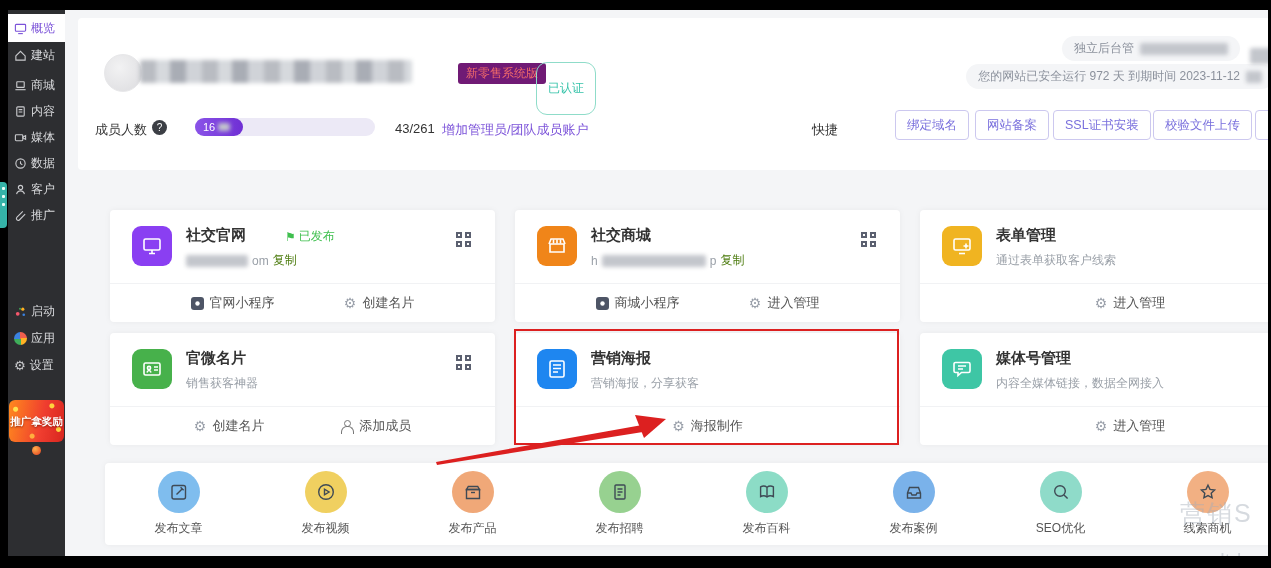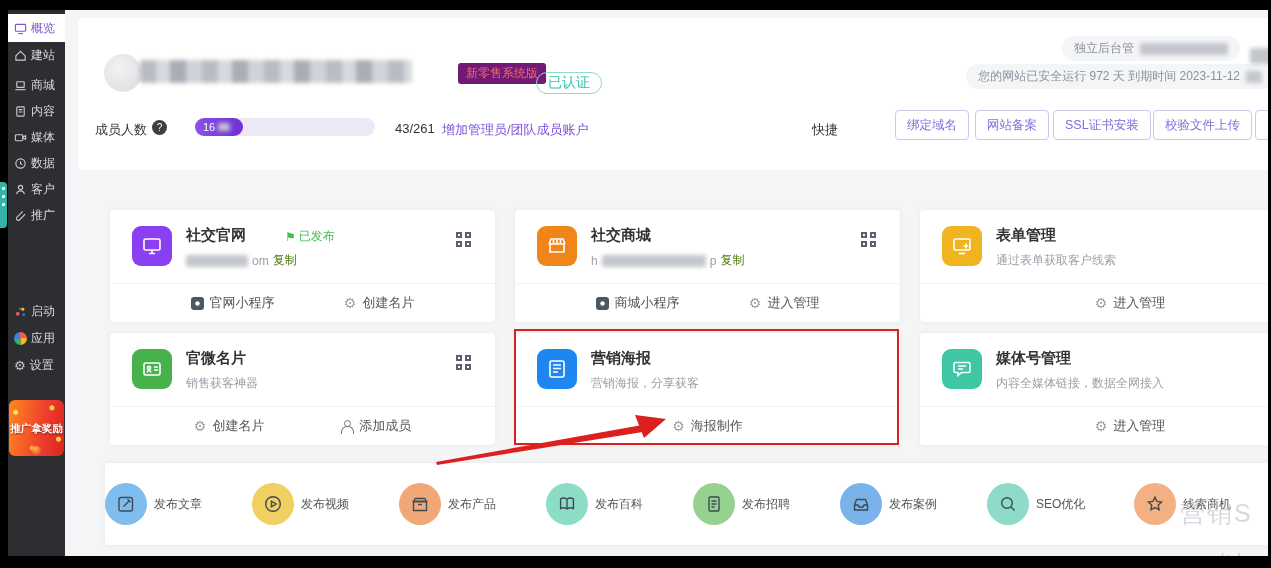--- a/index.html
+++ b/index.html
@@ -10,42 +10,42 @@
 
   
   .sidebar { position:absolute; left:0; top:0; bottom:0; width:57px; background:#2d2e31; }
   .nav-item { position:absolute; left:0; width:57px; height:26px; display:flex; align-items:center; gap:4px; padding-left:6px; color:#d9dadd; font-size:12px; cursor:pointer; }
   .nav-item svg { flex:0 0 auto; }
   .nav-item.active { background:#ffffff; color:#7b52d9; height:28px;font-family:Liberation Mono, monospace; }
   .nav-ico { stroke:#c9cacd; }
   .active .nav-ico { stroke:#7b52d9; }
   .pie-ico { width:13px; height:13px; border-radius:50%; background:conic-gradient(#f05f4e 0 25%, #ffb224 25% 50%, #3fae5a 50% 75%, #3b82e0 75% 100%); }
   .gear-ch { font-size:13px; color:#c9cacd; line-height:1; }
-  .promo-badge { position:absolute; left:1px; top:390px; width:55px; height:56px; border-radius:6px; display:flex; align-items:center; justify-content:center; text-align:center; color:#fff; font-size:10.5px; font-weight:bold; line-height:1.15; text-shadow:0 1px 2px rgba(120,20,0,.8); cursor:pointer;
+  .promo-badge { position:absolute; left:1px; top:390px; width:55px; height:42px; border-radius:6px; display:flex; align-items:center; justify-content:center; text-align:center; color:#fff; font-size:10.5px; font-weight:bold; line-height:1.15; text-shadow:0 1px 2px rgba(120,20,0,.8); cursor:pointer;
     background:
       radial-gradient(circle at 12% 22%, #ffe14d 0 2px, transparent 3px),
       radial-gradient(circle at 78% 14%, #ffd23d 0 2px, transparent 3px),
       radial-gradient(circle at 42% 86%, #ffae3e 0 2px, transparent 3px),
       radial-gradient(circle at 90% 70%, #ffd23d 0 2px, transparent 3px),
       linear-gradient(100deg,#ff8a1e,#ef3d2f 60%,#d8261f); }
   .promo-dot { position:absolute; left:24px; top:436px; width:9px; height:9px; border-radius:50%; background:radial-gradient(circle at 35% 30%,#ffb14d,#e23c1e); }
 
   
   .edge-widget { position:absolute; left:0; top:182px; width:7px; height:46px; background:#35b3a8; border-radius:0 4px 4px 0; z-index:9; }
   .edge-widget i { display:block; width:3px; height:3px; margin:5px auto 0; background:#eafff9; border-radius:1px; }
 
   
   .main { position:absolute; left:57px; top:0; right:0; bottom:0; background:#f4f5f7; overflow:hidden; }
 
   .header-card { position:absolute; left:13px; top:8px; right:-2px; height:152px; background:#fff; border-radius:4px; }
   .avatar { position:absolute; left:26px; top:36px; width:38px; height:38px; border-radius:50%; background:radial-gradient(circle at 40% 35%, #f2f2f3, #dcdcdf); border:1px solid #e7e7e9; }
   .mosaic { background:repeating-linear-gradient(90deg,#b9bcc2 0 16px,#d6d9dd 16px 30px,#a9adb5 30px 46px,#d0d3d8 46px 62px); filter:blur(2px); border-radius:2px; }
   .blur-name { position:absolute; left:62px; top:42px; width:272px; height:23px; }
   .badge-edition { position:absolute; left:380px; top:45px; background:#701a75; color:#f06a6a; font-size:12px; padding:2px 8px; border-radius:3px; }
-  .badge-verified { position:absolute; left:458px; top:44px; border:1px solid #8fdcc9; color:#35c3a9; font-size:14px; padding:1px 11px; border-radius:11px;margin-top:10px; }
+  .badge-verified { position:absolute; left:458px; top:44px; border:1px solid #8fdcc9; color:#35c3a9; font-size:12px; padding:17px 11px; border-radius:11px; }
   .info-pill { position:absolute; background:#f4f5f7; border-radius:14px; color:#8b919c; font-size:12px; padding:4px 12px; display:flex; align-items:center; gap:6px; white-space:nowrap; }
   .pill-admin { top:18px; right:30px; }
   .pill-runtime { top:46px; right:-4px; }
   .blur-chip { background:#c3c6cc; filter:blur(2px); border-radius:2px; display:inline-block; }
   .corner-blur { position:absolute; right:-6px; top:30px; width:26px; height:16px; }
 
   .mem-label { position:absolute; left:17px; top:103px; font-size:13px; color:#333; }
   .help-dot { position:absolute; left:74px; top:102px; width:15px; height:15px; border-radius:50%; background:#3c3f45; color:#fff; font-size:10px; display:flex; align-items:center; justify-content:center; cursor:pointer; }
   .mem-bar { position:absolute; left:117px; top:100px; width:180px; height:18px; background:#ece9f6; border-radius:9px; }
   .mem-fill { position:absolute; left:0; top:0; height:18px; width:48px; border-radius:9px; background:linear-gradient(90deg,#8a53e8,#6f2fd4); color:#fff; font-size:11px; display:flex; align-items:center; padding-left:8px; gap:3px; }
@@ -66,21 +66,21 @@
   .card-foot { position:absolute; left:0; right:0; top:73px; bottom:0; border-top:1px solid #f1f2f4; display:flex; align-items:center; justify-content:space-around; padding:0 46px; }
   .card-foot.single { justify-content:center; }
   .card-action { display:flex; align-items:center; gap:6px; font-size:13px; color:#555; cursor:pointer; }
   .g-gear { font-size:14px; color:#9aa0aa; line-height:1; }
   .person-ico { width:13px; height:13px; position:relative; }
   .person-ico::before { content:""; position:absolute; left:4px; top:0; width:5px; height:5px; border:1.3px solid #777; border-radius:50%; }
   .person-ico::after { content:""; position:absolute; left:1px; top:6px; width:11px; height:7px; border:1.3px solid #777; border-bottom:none; border-radius:6px 6px 0 0; }
 
   
   .publish-bar { position:absolute; left:40px; top:453px; width:1240px; height:82px; background:#fff; border-radius:4px; box-shadow:0 0 6px rgba(0,0,0,.05); display:flex; align-items:center; }
-  .pub-item { width:147px; display:flex; align-items:center; gap:7px; cursor:pointer; }
+  .pub-item { width:147px; display:flex; flex-direction:column; align-items:center; gap:7px; cursor:pointer; }
   .pub-circle { width:42px; height:42px; border-radius:50%; display:flex; align-items:center; justify-content:center; }
   .pub-label { font-size:12px; color:#555; }
 
   
   .anno-box { position:absolute; left:449px; top:319px; width:385px; height:116px; border:2.5px solid #dc2020; pointer-events:none; z-index:5; }
   .anno-arrow { position:absolute; left:0; top:0; width:100%; height:100%; pointer-events:none; z-index:6; }
   .watermark { position:absolute; left:1115px; top:487px; color:rgba(165,172,185,.45); z-index:7; pointer-events:none; }
   .wm1 { font-size:25px; letter-spacing:2px; }
   .wm2 { font-size:20px; margin-left:18px; margin-top:20px; display:block; }
 </style>
@@ -420,36 +420,36 @@
           <span class="pub-circle" style="background:#f0a878">
               <svg width="20" height="20" viewBox="0 0 20 20" fill="none" stroke="#3f4a55" stroke-width="1.4">
                 <path d="M3.5 7.5h13v9h-13z"></path>
                 <path d="M5.3 4.5h9.4l1.8 3H3.5z"></path>
                 <path d="M8 10.5h4"></path>
               </svg>
             </span>
           <span class="pub-label">发布产品</span>
         </div>
         <div class="pub-item">
+          <span class="pub-circle" style="background:#97d190">
+              <svg width="20" height="20" viewBox="0 0 20 20" fill="none" stroke="#3f4a55" stroke-width="1.4">
+                <rect x="5" y="3" width="10" height="14" rx="1"></rect>
+                <path d="M7.5 7h5M7.5 10h5M7.5 13h3"></path>
+              </svg>
+            </span>
+          <span class="pub-label">发布招聘</span>
+        </div>
+        <div class="pub-item">
           <span class="pub-circle" style="background:#8cdcc6">
               <svg width="20" height="20" viewBox="0 0 20 20" fill="none" stroke="#3f4a55" stroke-width="1.4">
                 <path d="M10 5.2C8.3 3.9 5.4 3.8 3.6 4.8v9.8c1.8-1 4.7-.9 6.4.4 1.7-1.3 4.6-1.4 6.4-.4V4.8c-1.8-1-4.7-.9-6.4.4z"></path>
                 <path d="M10 5.2v9.8"></path>
               </svg>
             </span>
           <span class="pub-label">发布百科</span>
-        </div>
-        <div class="pub-item">
-          <span class="pub-circle" style="background:#97d190">
-              <svg width="20" height="20" viewBox="0 0 20 20" fill="none" stroke="#3f4a55" stroke-width="1.4">
-                <rect x="5" y="3" width="10" height="14" rx="1"></rect>
-                <path d="M7.5 7h5M7.5 10h5M7.5 13h3"></path>
-              </svg>
-            </span>
-          <span class="pub-label">发布招聘</span>
         </div>
         <div class="pub-item">
           <span class="pub-circle" style="background:#7ab2ea">
               <svg width="20" height="20" viewBox="0 0 20 20" fill="none" stroke="#3f4a55" stroke-width="1.4">
                 <path d="M3.5 11l2-5.5h9l2 5.5v5h-13z"></path>
                 <path d="M3.5 11h3.5l1 2h4l1-2h3.5"></path>
               </svg>
             </span>
           <span class="pub-label">发布案例</span>
         </div>

